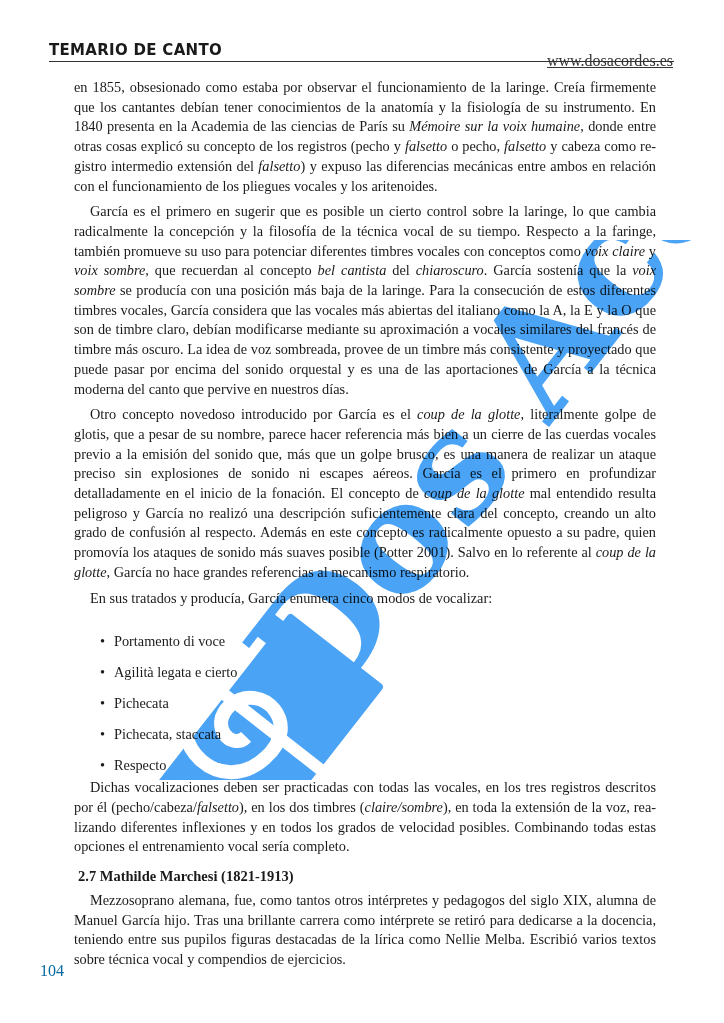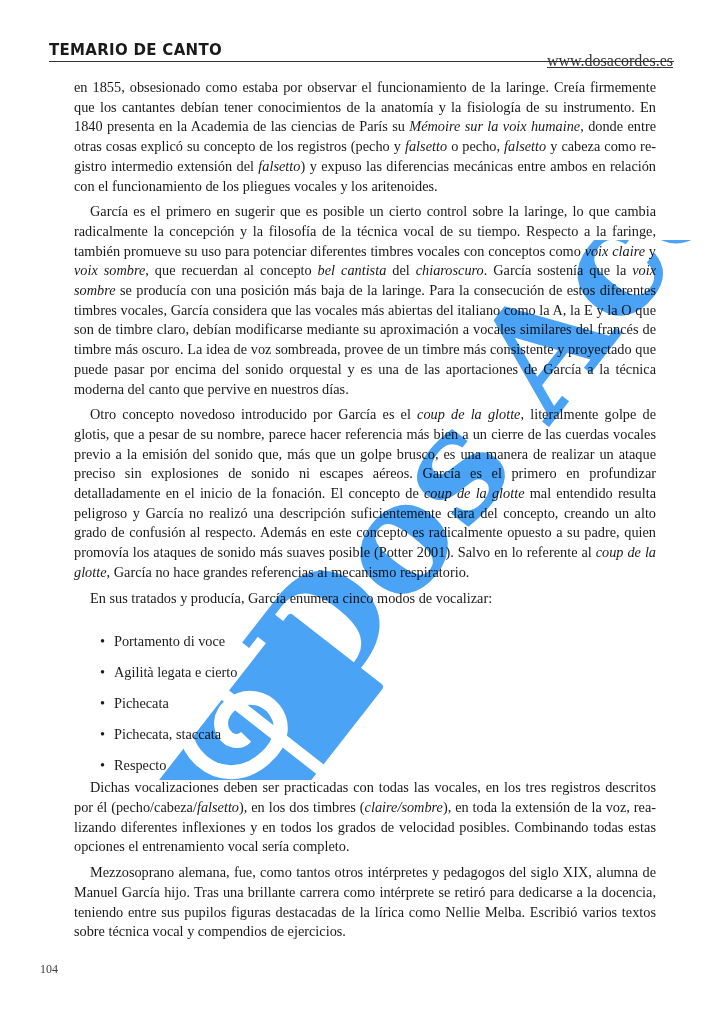--- a/index.html
+++ b/index.html
@@ -31,21 +31,21 @@
     .body-text p.first { text-indent: 0; }
     .body-text i { font-style: italic; }
     ul.modes { list-style: none; margin: 24px 0 0 0; padding: 0 0 0 38px; }
     ul.modes li { height: 31px; line-height: 19.7px; position: relative; padding-left: 14px; }
     ul.modes li::before { content: "\2022"; position: absolute; left: 0; top: 0; }
     ul.modes li:last-child { height: 22px; }
     h3.section {
       font-size: 14.5px; font-weight: bold; margin: 10px 0 4px 16px;
     }
     .page-num {
-      position: absolute; left: 40px; top: 962px; font-size: 12px; color: #404040;
+      position: absolute; left: 40px; top: 962px; font-size: 16px; color: #0369a1;
     }
     .watermark {
       position: absolute; left: 40px; top: 240px; width: 660px; height: 540px;
       pointer-events: none; mix-blend-mode: multiply;
     }
   </style>
 </head>
 <body>
 
 <div class="page">
@@ -66,20 +66,21 @@
     <ul class="modes">
       <li>Portamento di voce</li>
       <li>Agilità legata e cierto</li>
       <li>Pichecata</li>
       <li>Pichecata, staccata</li>
       <li>Respecto</li>
     </ul>
 
     <p><span>Dichas vocalizaciones deben ser practicadas con todas las vocales, en los tres registros descritos por él (pecho/cabeza/</span><i>falsetto</i><span>), en los dos timbres (</span><i>claire/sombre</i><span>), en toda la extensión de la voz, rea­lizando diferentes inflexiones y en todos los grados de velocidad posibles. Combinando todas estas opciones el entrenamiento vocal sería completo.</span></p>
 
+    <h3 class="section">2.7 Mathilde Marchesi (1821-1913)</h3>
 
     <p>Mezzosoprano alemana, fue, como tantos otros intérpretes y pedagogos del siglo XIX, alumna de Manuel García hijo. Tras una brillante carrera como intérprete se retiró para dedicarse a la docencia, teniendo entre sus pupilos figuras destacadas de la lírica como Nellie Melba. Escribió varios textos sobre técnica vocal y compendios de ejercicios.</p>
   </div>
 
   <div class="page-num">104</div>
 
   <svg class="watermark" viewBox="0 0 660 540" xmlns="http://www.w3.org/2000/svg">
     <g transform="rotate(-52 330 270)" fill="#4aa3f5">
 
       <g>

